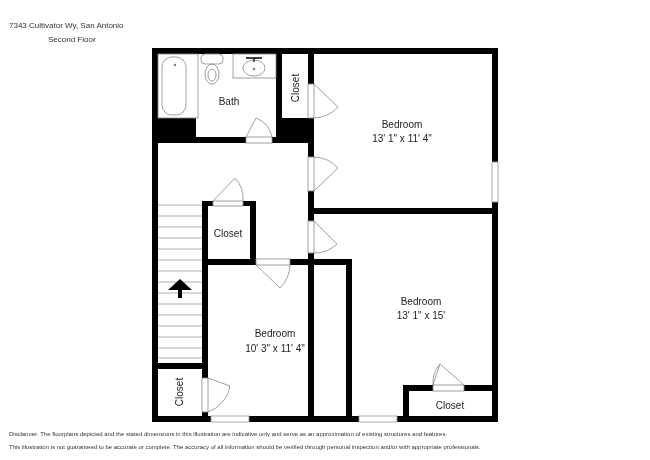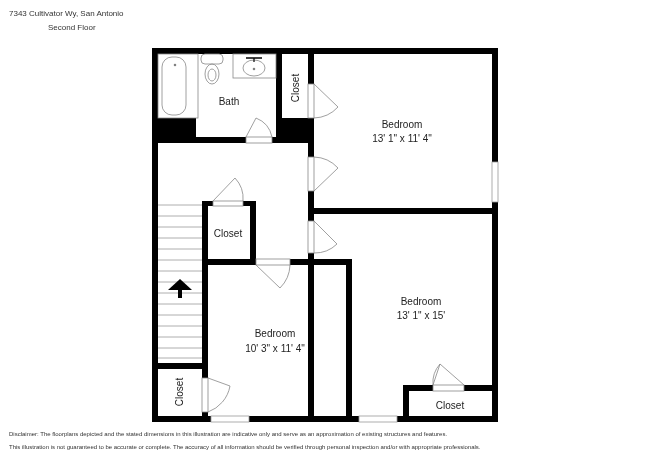--- a/index.html
+++ b/index.html
@@ -1,17 +1,17 @@
 <!DOCTYPE html>
 <html><head>
 <meta charset="utf-8">
 <style>
   html, body { margin: 0; padding: 0; background: #ffffff; }
   body { width: 650px; height: 460px; position: relative; overflow: hidden; font-family: "Liberation Sans", sans-serif; color: #222; }
-  .hdr { position: absolute; left: 9px; font-size: 8px; color: #333; }
+  .hdr { position: absolute; left: 9px; font-size: 8px; color: #333; margin-top: 12px; }
   .hdr.l1 { top: 9px; }
   .hdr.l2 { top: 23px; padding-left: 39px; }
   .disc { position: absolute; left: 9px; font-size: 6px; color: #333; white-space: nowrap; }
   .disc.l1 { top: 431px; }
   .disc.l2 { top: 444px; }
   svg#plan { position: absolute; left: 0; top: 0; }
   .label { font-family: "Liberation Sans", sans-serif; font-size: 10px; fill: #222; }
 </style>
 </head>
 <body>

